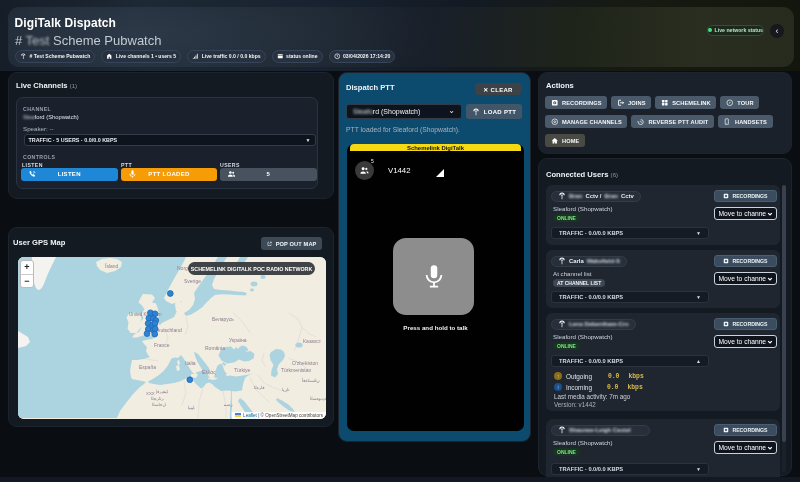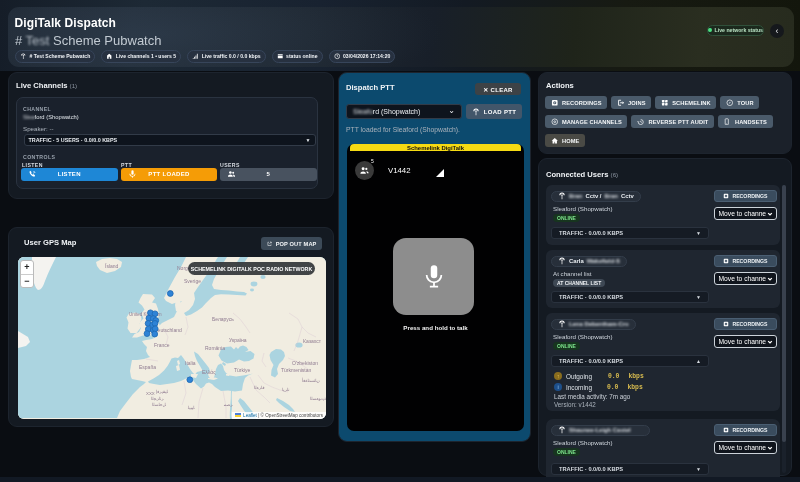--- a/index.html
+++ b/index.html
@@ -109,21 +109,21 @@
               <circle cx="9" cy="8" r="3.4"></circle>
               <path d="M2.5 19c0-3.5 3-5.5 6.5-5.5s6.5 2 6.5 5.5z"></path>
               <circle cx="16.5" cy="8.5" r="2.6"></circle>
               <path d="M15.5 13.2c3 .2 6 2 6 5.8h-4"></path>
             </svg>
           </span>5</div>
     </div>
   </div>
 
   <div id="mapp" class="panel">
-    <div class="ptitle abs" style="left:15px;top:10px">User GPS Map</div>
+    <div class="ptitle abs" style="left:4px;top:10px">User GPS Map</div>
     <div class="abtn abs" style="left:252px;top:9px;width:61px;background:#3c4a58">
       <svg viewBox="0 0 24 24" fill="none" stroke="#fff" stroke-width="2.4">
           <path d="M14 4h6v6M20 4l-9 9M9 5H4v15h15v-5"></path>
         </svg>POP OUT MAP</div>
     <div id="map" class="abs">
       <svg width="308" height="162" viewBox="0 0 308 162">
         <rect x="0" y="0" width="308" height="162" fill="#f1ede1"></rect>
         <g fill="#abd4e0">
           <path d="M0,0 L168,0 L163,10 L157,20 L151,31 L146,41 L148,44 L154,47 L160,45 L164,44 L161,47 L160,52 L158,56 L156,60 L150,63 L144,66 L140,70 L139,74 L140,79 L134,82 L128,83 L124,84 L126,87 L129,90 L128,94 L130,98 L132,100 L126,102 L119,103 L114,103 L113,108 L112,114 L113,120 L114,122 L119,123 L124,124 L128,125 L126,127 L122,130 L115,137 L108,146 L102,154 L99,161 L0,161 Z"></path>
           <path d="M166,56 L171,53 L175,48 L177,42 L176,36 L180,30 L185,23 L190,16 L195,9 L198,3 L200,0 L209,0 L204,8 L200,15 L196,22 L194,28 L196,32 L203,33 L211,33.5 L219,34.5 L226,35 L229,36.5 L227.5,38.5 L219,38 L211,37.5 L203,37.2 L197,38 L193,41 L188,46 L184,50.5 L179,54 L173,57.5 L168,59 Z"></path>

